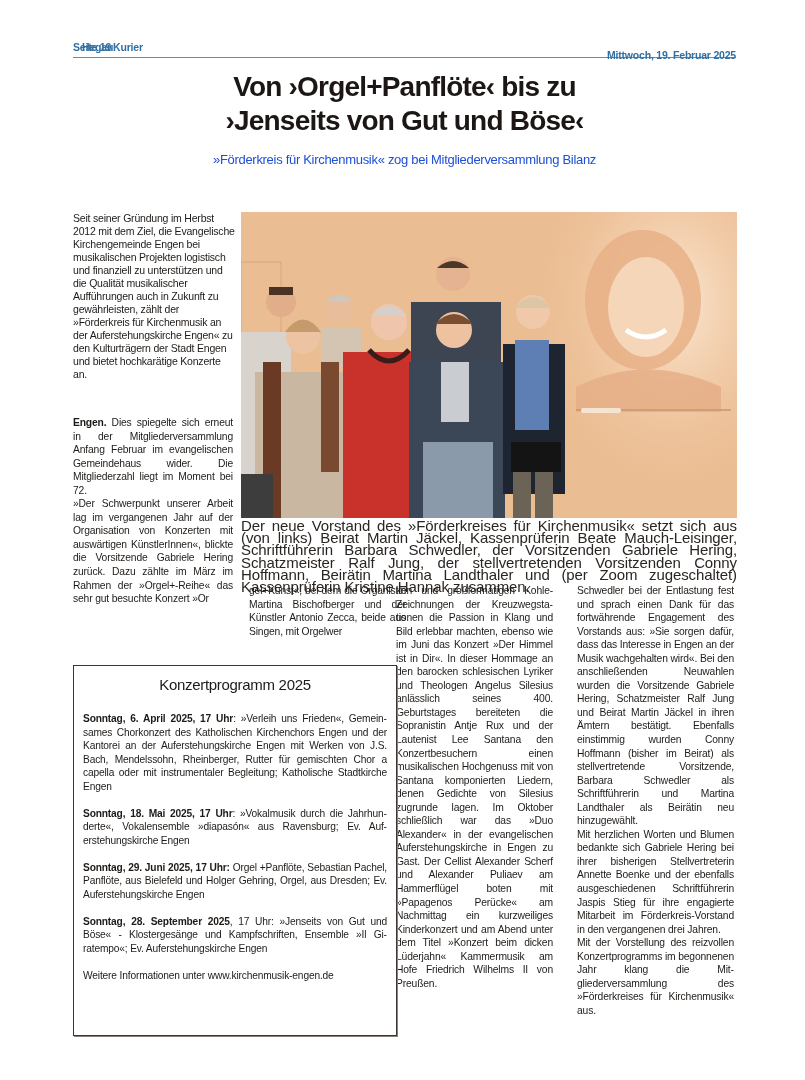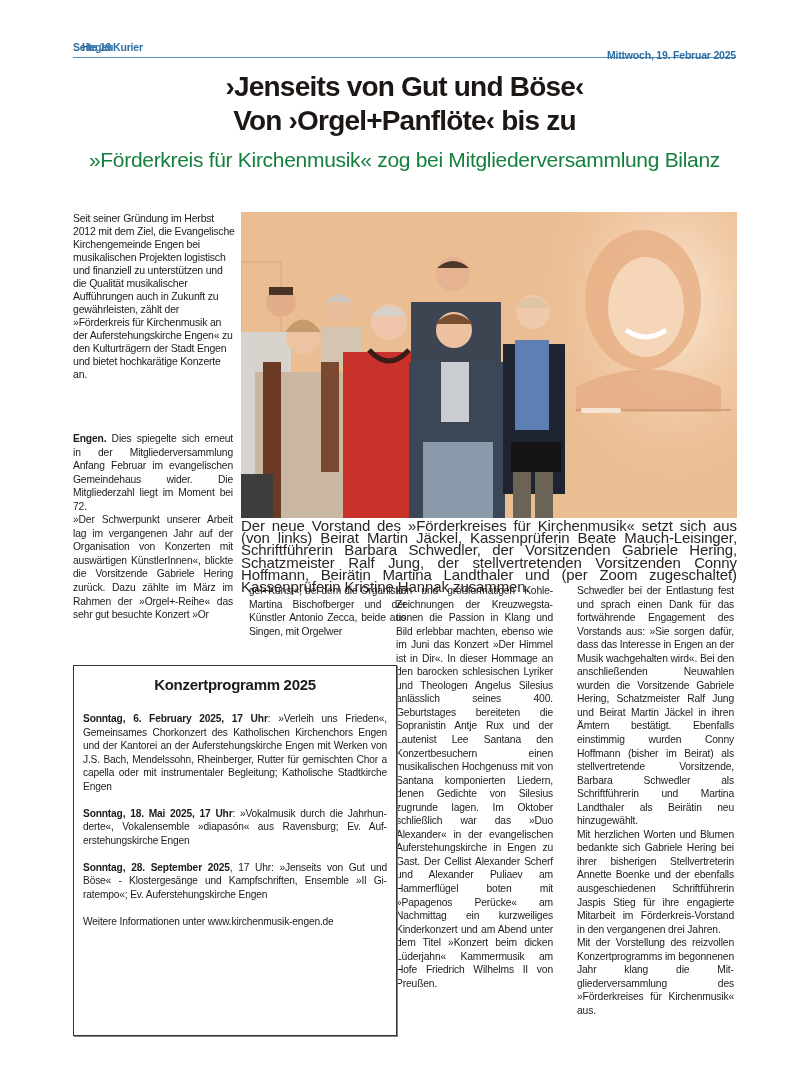--- a/index.html
+++ b/index.html
@@ -9,56 +9,56 @@
             border-bottom: 1.5px solid #5a8fb8; }
   .header span { position: absolute; top: 1px; font-size: 10.5px; font-weight: bold; color: #2f6fa3;
                  font-family: "Liberation Sans", sans-serif; letter-spacing: -0.2px; }
   .h-left { left: 0; }
   .h-center { left: 0; right: 0; text-align: left; margin-left: 9px; }
   .h-right { right: 0; margin-top: 8px; }
   .title { position: absolute; left: 73px; width: 663px; top: 70px; text-align: center;
            font-size: 28px; font-weight: bold; line-height: 34px; letter-spacing: -0.8px; color: #1c1714;
            font-family: "Liberation Sans", sans-serif; }
   .subtitle { position: absolute; left: 73px; width: 663px; top: 149px; text-align: center;
-              font-size: 21px; line-height: 21px; color: #15803d; letter-spacing: -0.3px; }
+              font-size: 13px; line-height: 21px; color: #1d4ed8; letter-spacing: -0.3px; }
   .col { position: absolute; font-size: 10.3px; line-height: 13.55px; text-align: justify;
          letter-spacing: -0.15px; hyphens: manual; }
   .lead { position: absolute; left: 73px; top: 212px; width: 162px; font-size: 10.5px; line-height: 13px;
           font-weight: normal; letter-spacing: -0.2px; }
-  .col1 { left: 73px; top: 432px; width: 160px; }
+  .col1 { left: 73px; top: 416px; width: 160px; }
   .col2 { left: 249px; top: 584px; width: 157px; }
   .col3 { left: 396px; top: 584px; width: 157px; }
   .col4 { left: 577px; top: 584px; width: 157px; }
   .col p { margin: 0; }
   .photo { position: absolute; left: 241px; top: 212px; width: 496px; height: 306px; overflow: hidden;
            background: linear-gradient(90deg, #e8b98d 0%, #f0c9a2 45%, #f6d8b8 60%, #f3c9a0 100%); }
   .caption { position: absolute; left: 241px; top: 520px; width: 496px; font-size: 15px; line-height: 12.2px;
              text-align: justify; letter-spacing: -0.1px; color: #2b2522; }
   .credit { text-align: right; font-style: italic; display: block; }
   .box { position: absolute; left: 73px; top: 665px; width: 322px; height: 369px;
          border: 1.5px solid #3b3430; box-shadow: 1px 1px 0 #8a807a; }
-  .box-title { text-align: center; font-size: 15px; font-weight: bold; margin-top: 10px; letter-spacing: -0.3px; }
+  .box-title { text-align: center; font-size: 15px; font-weight: normal; margin-top: 10px; letter-spacing: -0.3px; }
   .box-body { position: absolute; left: 9px; right: 9px; top: 46px; font-size: 10.2px; line-height: 13.5px;
               text-align: justify; letter-spacing: -0.15px; }
   .box-body p { margin: 0 0 13.5px 0; }
   .box-body b { font-weight: bold; }
   .b-more { margin-top: 0; }
 </style>
 </head>
 <body>
 
 <div class="header">
   <span class="h-left">Seite 19</span>
   <span class="h-center">HegauKurier</span>
   <span class="h-right">Mittwoch, 19. Februar 2025</span>
 </div>
 
 <div class="title">
+  <div>Von ›Orgel+Panflöte‹ bis zu</div>
   <div>›Jenseits von Gut und Böse‹</div>
-  <div>Von ›Orgel+Panflöte‹ bis zu</div>
 </div>
 
 <div class="subtitle">
   <div>»Förderkreis für Kirchenmusik« zog bei Mitgliederversammlung Bilanz</div>
 </div>
 
 <div class="lead">Seit seiner Gründung im Herbst 2012 mit dem Ziel, die Evangelische Kirchengemein­de Engen bei musikalischen Projekten logistisch und finanziell zu unterstützen und die Qualität musikalischer Aufführungen auch in Zukunft zu gewährleisten, zählt der »Förderkreis für Kirchenmu­sik an der Auferstehungskir­che Engen« zu den Kulturträ­gern der Stadt Engen und bietet hochkarätige Konzerte an.</div>
 
 <div class="col col1">
   <p><b>Engen.</b><span> Dies spiegelte sich er­neut in der Mitgliederversamm­lung Anfang Februar im evan­gelischen Gemeindehaus wider. Die Mitgliederzahl liegt im Mo­ment bei 72.</span></p>
@@ -144,18 +144,19 @@
 
 <div class="col col4">
   <p>Schwedler bei der Entlastung fest und sprach einen Dank für das fortwährende Engagement des Vorstands aus: »Sie sorgen dafür, dass das Interesse in En­gen an der Musik wachgehalten wird«. Bei den anschließenden Neuwahlen wurden die Vorsit­zende Gabriele Hering, Schatz­meister Ralf Jung und Beirat Martin Jäckel in ihren Ämtern bestätigt. Ebenfalls einstimmig wurden Conny Hoffmann (bis­her im Beirat) als stellvertreten­de Vorsitzende, Barbara Schwedler als Schriftführerin und Martina Landthaler als Bei­rätin neu hinzugewählt.</p>
   <p>Mit herzlichen Worten und Blu­men bedankte sich Gabriele He­ring bei ihrer bisherigen Stell­vertreterin Annette Boenke und der ebenfalls ausgeschiedenen Schriftführerin Jaspis Stieg für ihre engagierte Mitarbeit im Förderkreis-Vorstand in den vergangenen drei Jahren.</p>
   <p>Mit der Vorstellung des reizvol­len Konzertprogramms im be­gonnenen Jahr klang die Mit­gliederversammlung des »Förderkreises für Kirchenmu­sik« aus.</p>
 </div>
 
 <div class="box">
   <div class="box-title">Konzertprogramm 2025</div>
   <div class="box-body">
-    <p><b>Sonntag, 6. February 2025, 17 Uhr</b><span>: »Verleih uns Frieden«, Gemein­sames Chorkonzert des Katholischen Kirchenchors Engen und der Kantorei an der Auferstehungskirche Engen mit Werken von J.S. Bach, Mendelssohn, Rheinberger, Rutter für gemischten Chor a capella oder mit instrumentaler Begleitung; Katholische Stadtkirche Engen</span></p>
+    <p><b>Sonntag, 6. April 2025, 17 Uhr</b><span>: »Verleih uns Frieden«, Gemein­sames Chorkonzert des Katholischen Kirchenchors Engen und der Kantorei an der Auferstehungskirche Engen mit Werken von J.S. Bach, Mendelssohn, Rheinberger, Rutter für gemischten Chor a capella oder mit instrumentaler Begleitung; Katholische Stadtkirche Engen</span></p>
     <p><b>Sonntag, 18. Mai 2025, 17 Uhr</b><span>: »Vokalmusik durch die Jahrhun­derte«, Vokalensemble »diapasón« aus Ravensburg; Ev. Auf­erstehungskirche Engen</span></p>
+    <p><b>Sonntag, 29. Juni 2025, 17 Uhr:</b><span> Orgel +Panflöte, Sebastian Pa­chel, Panflöte, aus Bielefeld und Holger Gehring, Orgel, aus Dresden; Ev. Auferstehungskirche Engen</span></p>
     <p><b>Sonntag, 28. September 2025</b><span>, 17 Uhr: »Jenseits von Gut und Böse« - Klostergesänge und Kampfschriften, Ensemble »Il Gi­ratempo«; Ev. Auferstehungskirche Engen</span></p>
     <p class="b-more">Weitere Informationen unter www.kirchenmusik-engen.de</p>
   </div>
 </div>
 
 </body></html>

